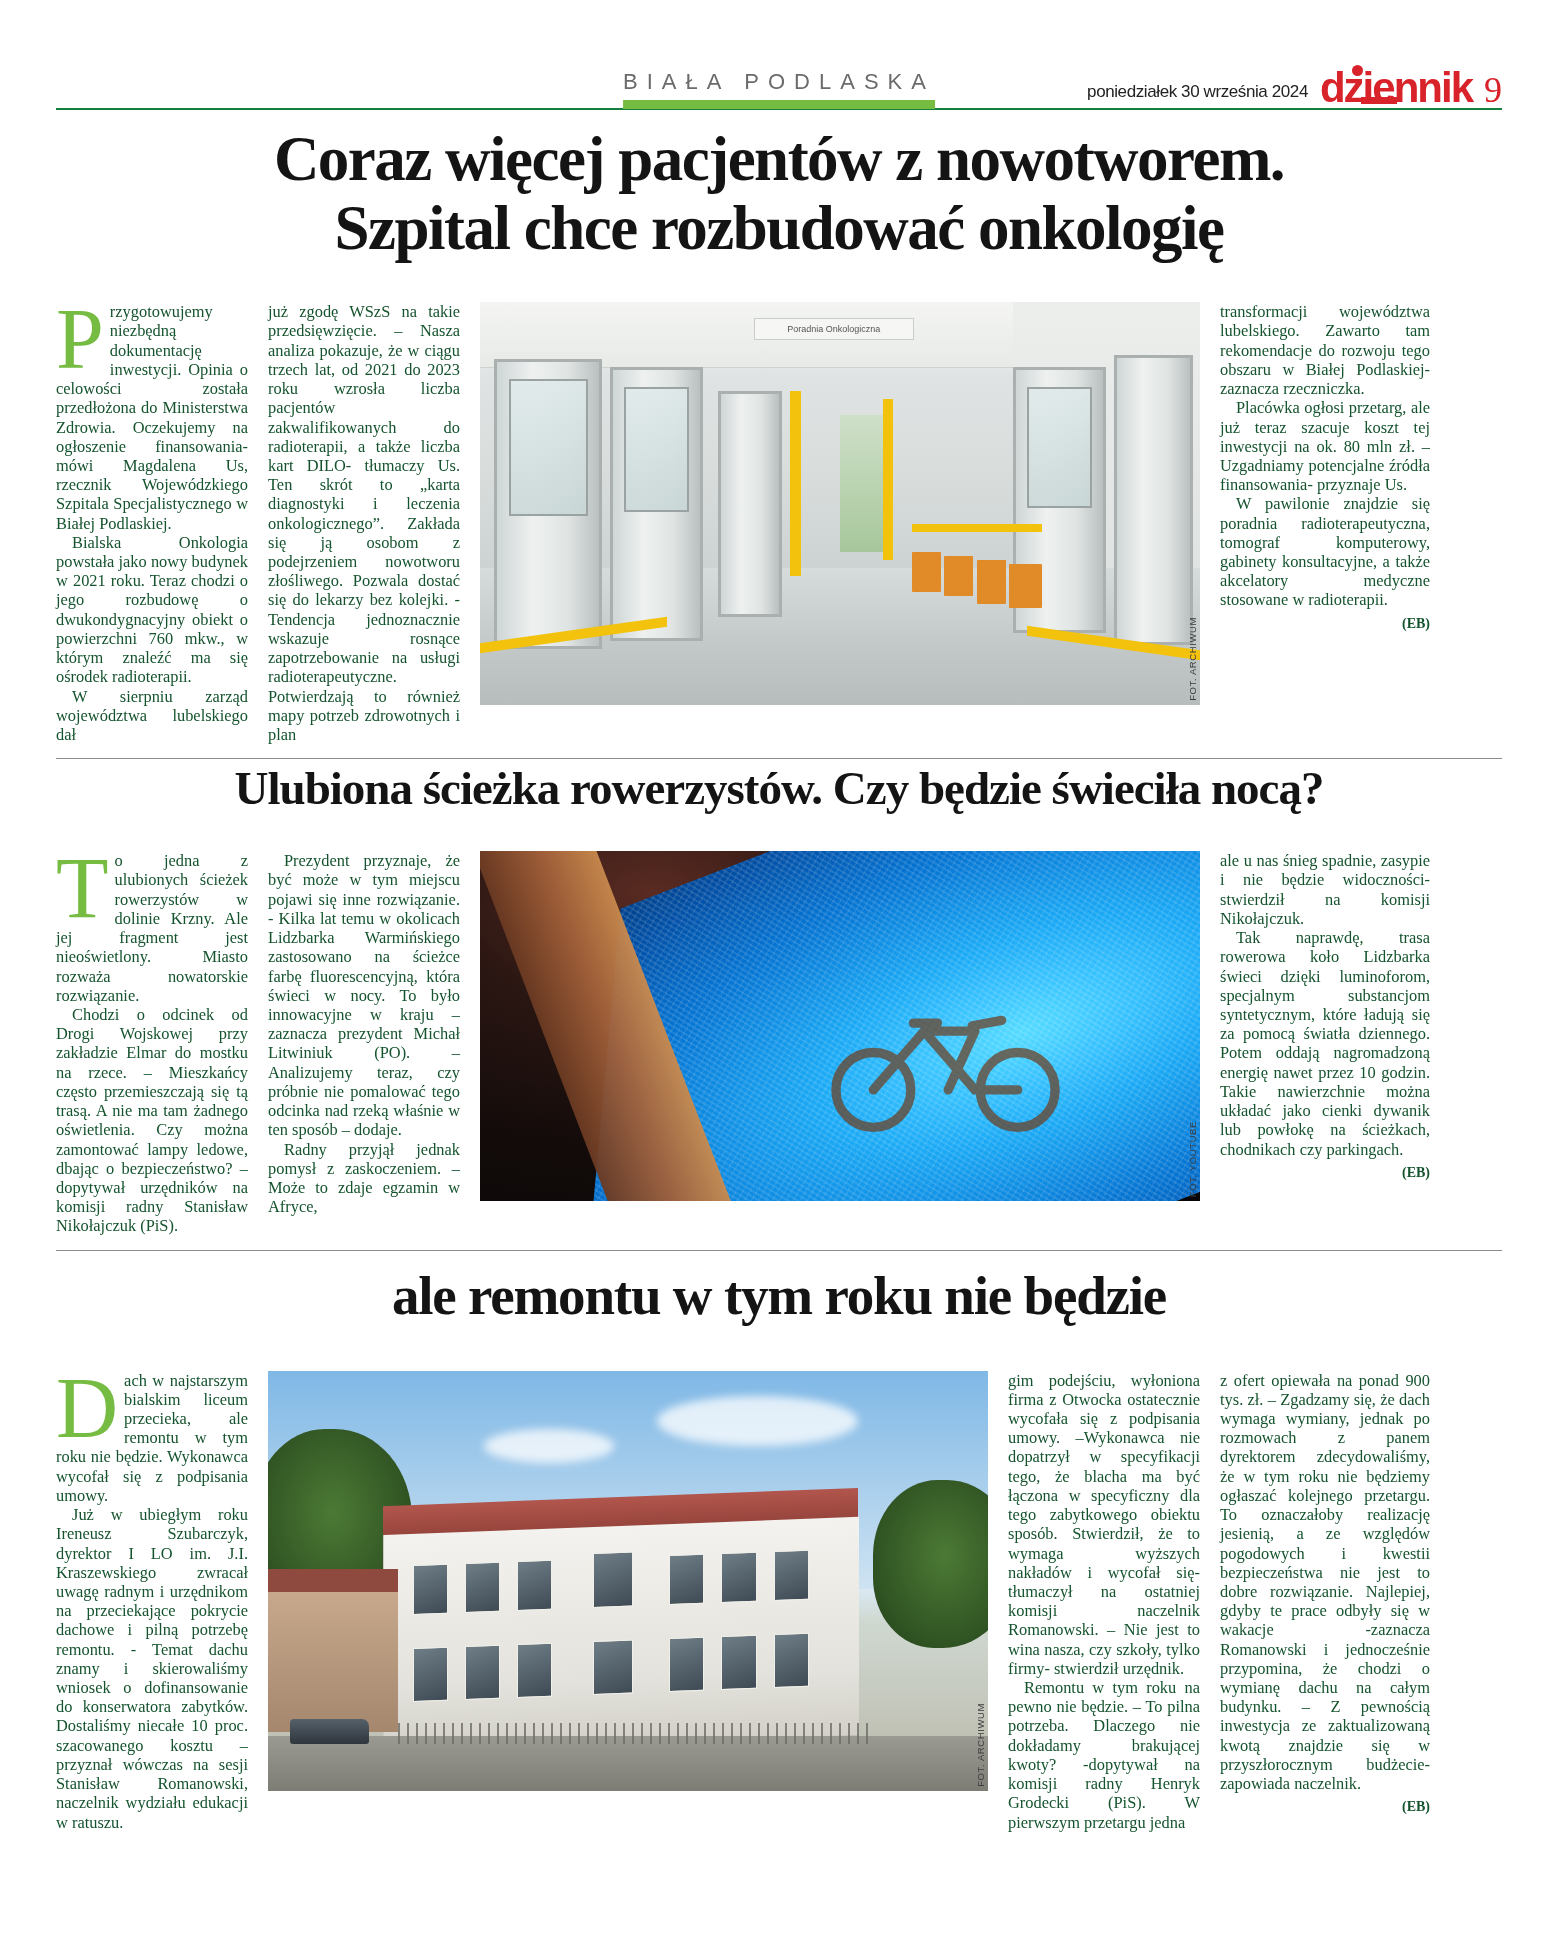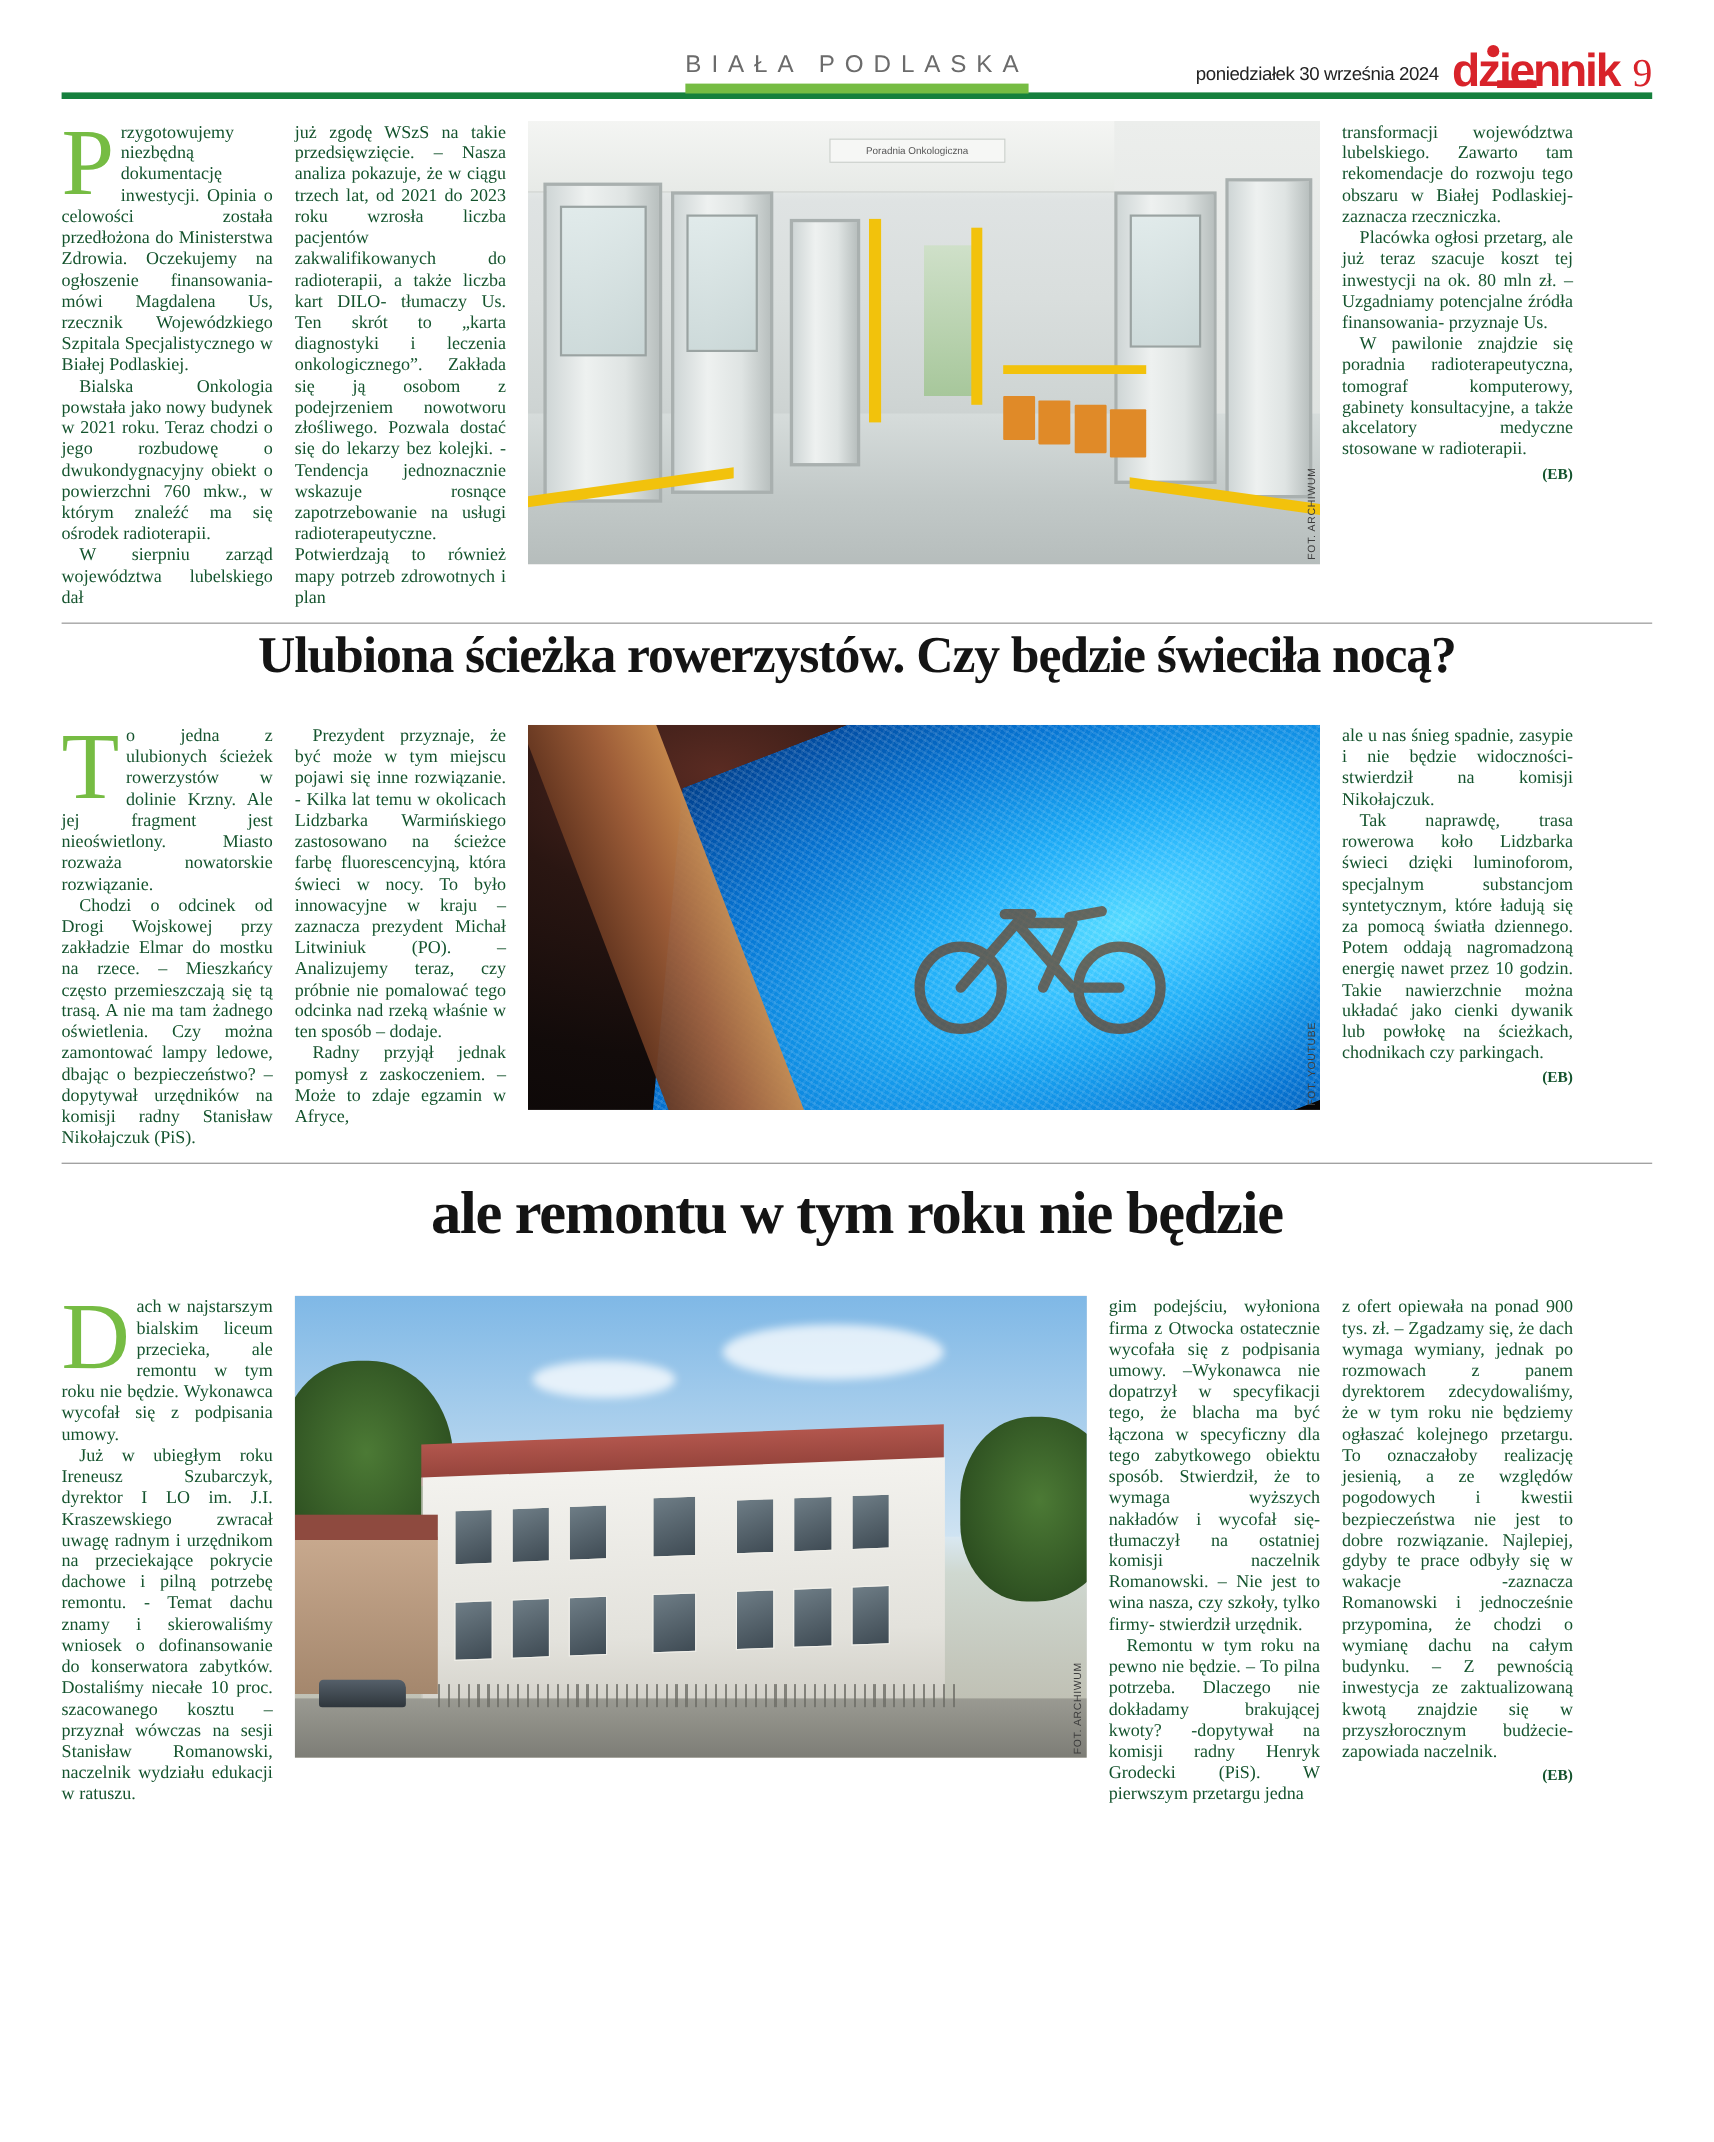--- a/index.html
+++ b/index.html
@@ -19,22 +19,22 @@
     overflow:hidden;
   }
 
   
   .masthead{
     position:relative;
     height:52px;
     display:flex;
     align-items:flex-end;
     justify-content:space-between;
-    border-bottom:6px solid #15803d;
-    padding-top:32px;
+    border-bottom:2px solid #15803d;
+    padding-top:56px;
   }
   .kicker-wrap{
     position:absolute;
     left:50%; transform:translateX(-50%);
     bottom:-1px;
     text-align:center;
   }
   .kicker{
     font-family:"Liberation Sans", sans-serif;
     font-size:22px;
@@ -337,20 +337,24 @@
       <div class="logo">
         <span>dziennik</span>
         <span class="dot"></span>
         <span class="bar"></span>
       </div>
       <div class="pagenum">9</div>
     </div>
   </div>
 
   <div>
+    <h1 class="hl hl-1">
+      <span>Coraz więcej pacjentów z nowotworem.</span>
+      <span class="l2">Szpital chce rozbudować onkologię</span>
+    </h1>
 
     <div class="cols" style="margin-top:20px;">
 
       <div class="col" style="width:192px;">
         <p class="dropcap noind">Przygotowujemy niezbędną dokumentację inwestycji. Opinia o celowości została przedłożona do Ministerstwa Zdrowia. Oczekujemy na ogłoszenie finansowania- mówi Magdalena Us, rzecznik Wojewódzkiego Szpitala Specjalistycznego w Białej Podlaskiej.</p>
         <p>Bialska Onkologia powstała jako nowy budynek w 2021 roku. Teraz chodzi o jego rozbudowę o dwukondygnacyjny obiekt o powierzchni 760 mkw., w którym znaleźć ma się ośrodek radioterapii.</p>
         <p>W sierpniu zarząd województwa lubelskiego dał</p>
       </div>
 
       <div class="col" style="width:192px;">

